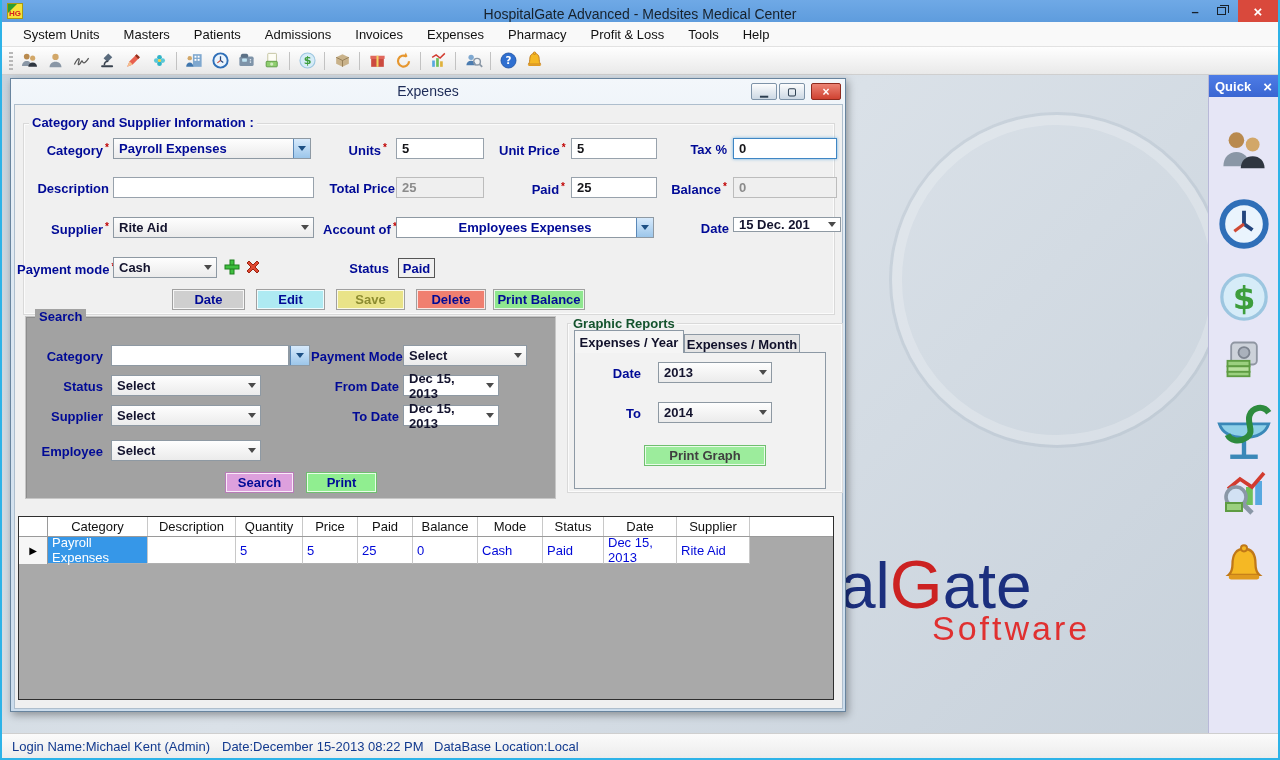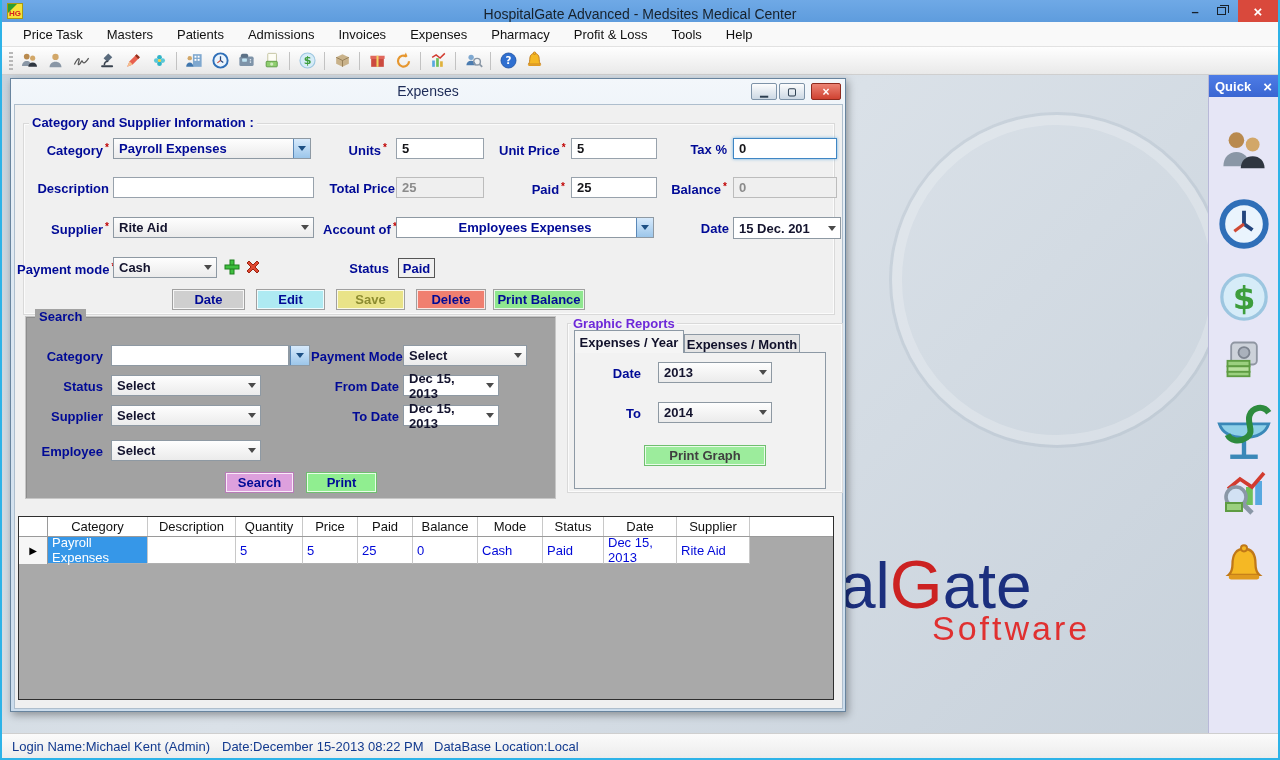--- a/index.html
+++ b/index.html
@@ -74,21 +74,21 @@
   .btn-delete{background:#f07f70}
   .btn-printbal{background:#8fe78f}
   .btn-search{background:#dda0dd;border-color:#b87cb8}
   .btn-print{background:#90ee90;border-color:#6fbf6f}
   .btn-printgraph{background:#9cec9c;border-color:#6fbf6f;color:#404040}
 
   #search-box{position:absolute;left:14px;top:237px;width:531px;height:183px;background:#a2a2a2;border:1px solid #c6c6c6;box-shadow:inset 1px 1px 0 #8d8d8d}
   #search-legend{position:absolute;left:24px;top:230px;font:bold 13px "Liberation Sans",sans-serif;color:#000a96;background:#a2a2a2;padding:0 4px}
   .slbl{position:absolute;font:bold 13px "Liberation Sans",sans-serif;color:#000a96;text-align:right;white-space:nowrap}
 
-  #gr-label{position:absolute;left:560px;top:237px;font:bold 13px "Liberation Sans",sans-serif;color:#6d28d9;background:#f0f0f0;padding:0 2px}
+  #gr-label{position:absolute;left:560px;top:237px;font:bold 13px "Liberation Sans",sans-serif;color:#14532d;background:#f0f0f0;padding:0 2px}
   .tab{position:absolute;font:bold 13px "Liberation Sans",sans-serif;color:#10102a;display:flex;align-items:center;justify-content:center;border:1px solid #8d99a5;border-bottom:none}
   #tab-year{left:563px;top:251px;width:110px;height:23px;background:#f5f5f5;z-index:2}
   #tab-month{left:673px;top:255px;width:116px;height:19px;background:#e4e4e4}
   #gr-content{position:absolute;left:563px;top:273px;width:252px;height:137px;background:#f2f2f2;border:1px solid #8d99a5}
 
   
   #grid{position:absolute;left:7px;top:437px;width:816px;height:184px;background:#a9a9a9;border:1px solid #2e2e2e;overflow:hidden}
   #grid-header{display:flex;height:20px;background:#fff;border-bottom:1px solid #9a9a9a}
   .gh{font:13px "Liberation Sans",sans-serif;color:#101010;border-right:1px solid #c8c8c8;display:flex;align-items:center;justify-content:center;height:100%}
   #grid-row{display:flex;height:27px;background:#a9a9a9}
@@ -114,21 +114,21 @@
     <div id="hg-logo">HG</div>
     <div id="app-title">HospitalGate Advanced  - Medsites Medical Center</div>
     <div class="wbtn" id="btn-min">–</div>
     <div class="wbtn" id="btn-restore">
         <span class="sq"></span>
       </div>
     <div class="wbtn" id="btn-close">×</div>
   </div>
 
   <div id="menubar">
-      <div class="menu-item">Price Task</div>
+      <div class="menu-item">System Units</div>
       <div class="menu-item">Masters</div>
       <div class="menu-item">Patients</div>
       <div class="menu-item">Admissions</div>
       <div class="menu-item">Invoices</div>
       <div class="menu-item">Expenses</div>
       <div class="menu-item">Pharmacy</div>
       <div class="menu-item">Profit &amp; Loss</div>
       <div class="menu-item">Tools</div>
       <div class="menu-item">Help</div>
     </div>
@@ -374,21 +374,21 @@
         </span>
     </div>
     <div class="lbl req" style="left:312px;top:142px;width:70px">Account of</div>
     <div class="combo blue white center" style="left:385px;top:138px;width:258px;height:21px">
       <span style="color:#000a96">Employees Expenses</span>
       <span class="arr">
           <span class="tri"></span>
         </span>
     </div>
     <div class="lbl" style="left:682px;top:142px;width:36px">Date</div>
-    <div class="combo white" style="left:722px;top:138px;width:108px;height:22px">
+    <div class="combo white" style="left:722px;top:138px;width:108px;height:15px">
       <span>15 Dec. 201</span>
       <span class="arr">
           <span class="tri"></span>
         </span>
     </div>
 
     <div class="lbl req" style="left:6px;top:182px;width:92px">Payment mode</div>
     <div class="combo" style="left:102px;top:178px;width:104px;height:21px">
       <span>Cash</span>
       <span class="arr">

